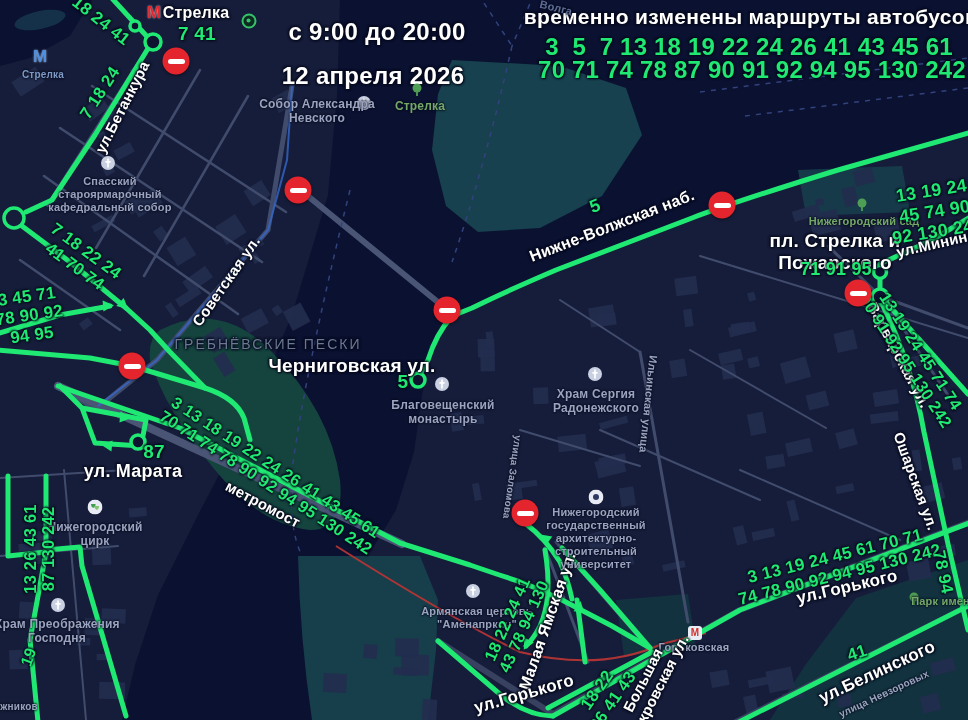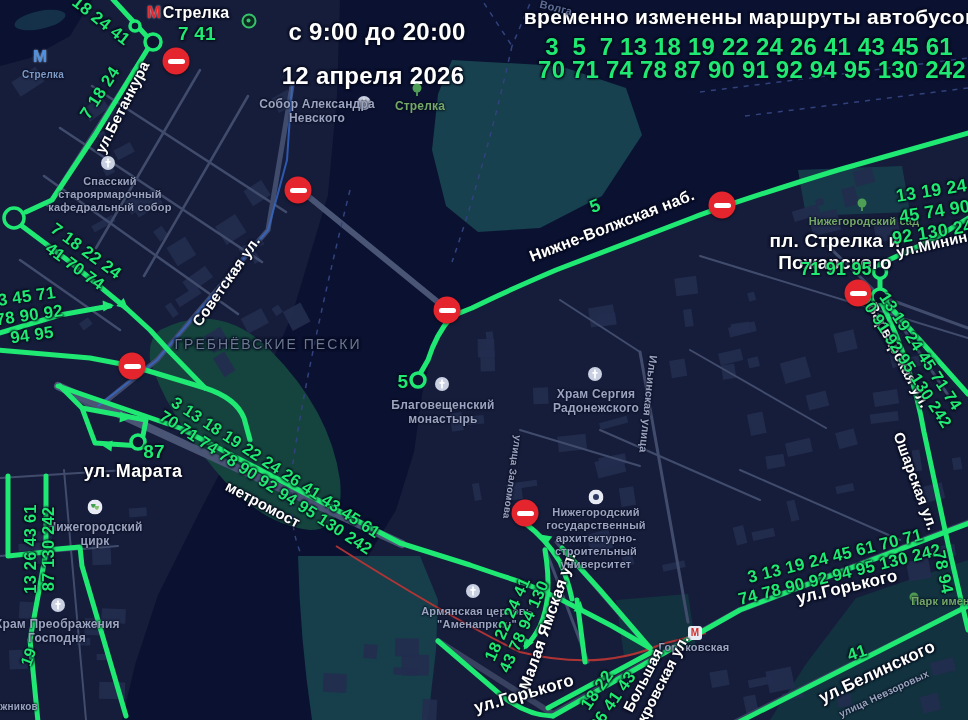--- a/index.html
+++ b/index.html
@@ -258,20 +258,21 @@
 <span class="m-blue" style="left:40px;top:57px">М</span>
 <div class="lbl poi poi-sm" style="left:43px;top:75px;font-size:10px;color:#7e9ac6">Стрелка</div>
 <span class="m-sq" style="left:695px;top:633px">М</span>
 <div class="lbl poi poi-sm" style="left:694px;top:647px">Горьковская</div>
 
 <span class="city-ic" style="left:249px;top:21px"></span>
 
 <div class="lbl street" style="left:122px;top:107px;--r:-63deg">ул.Бетанкура</div>
 <div class="lbl street" style="left:226px;top:281px;--r:-55deg">Советская ул.</div>
 <div class="lbl street" style="left:612px;top:226px;--r:-21deg;font-size:16px">Нижне-Волжская наб.</div>
+<div class="lbl street" style="left:352px;top:366px;font-size:19px">Черниговская ул.</div>
 <div class="lbl street" style="left:133px;top:471px;font-size:18px">ул. Марата</div>
 <div class="lbl street" style="left:263px;top:504px;--r:28deg">метромост</div>
 <div class="lbl street" style="left:835px;top:241px;font-size:19px">
   <div>пл. Стрелка и</div><div>Пожарского</div>
 </div>
 <div class="lbl street" style="left:936px;top:243px;--r:-13deg">ул.Минина</div>
 <div class="lbl street" style="left:899px;top:355px;--r:62deg">Варварская ул.</div>
 <div class="lbl street" style="left:916px;top:481px;--r:70deg">Ошарская ул.</div>
 <div class="lbl street" style="left:548px;top:621px;--r:-71deg;font-size:16px">Малая Ямская ул.</div>
 <div class="lbl street" style="left:524px;top:694px;--r:-16deg;font-size:17px">ул.Горького</div>

